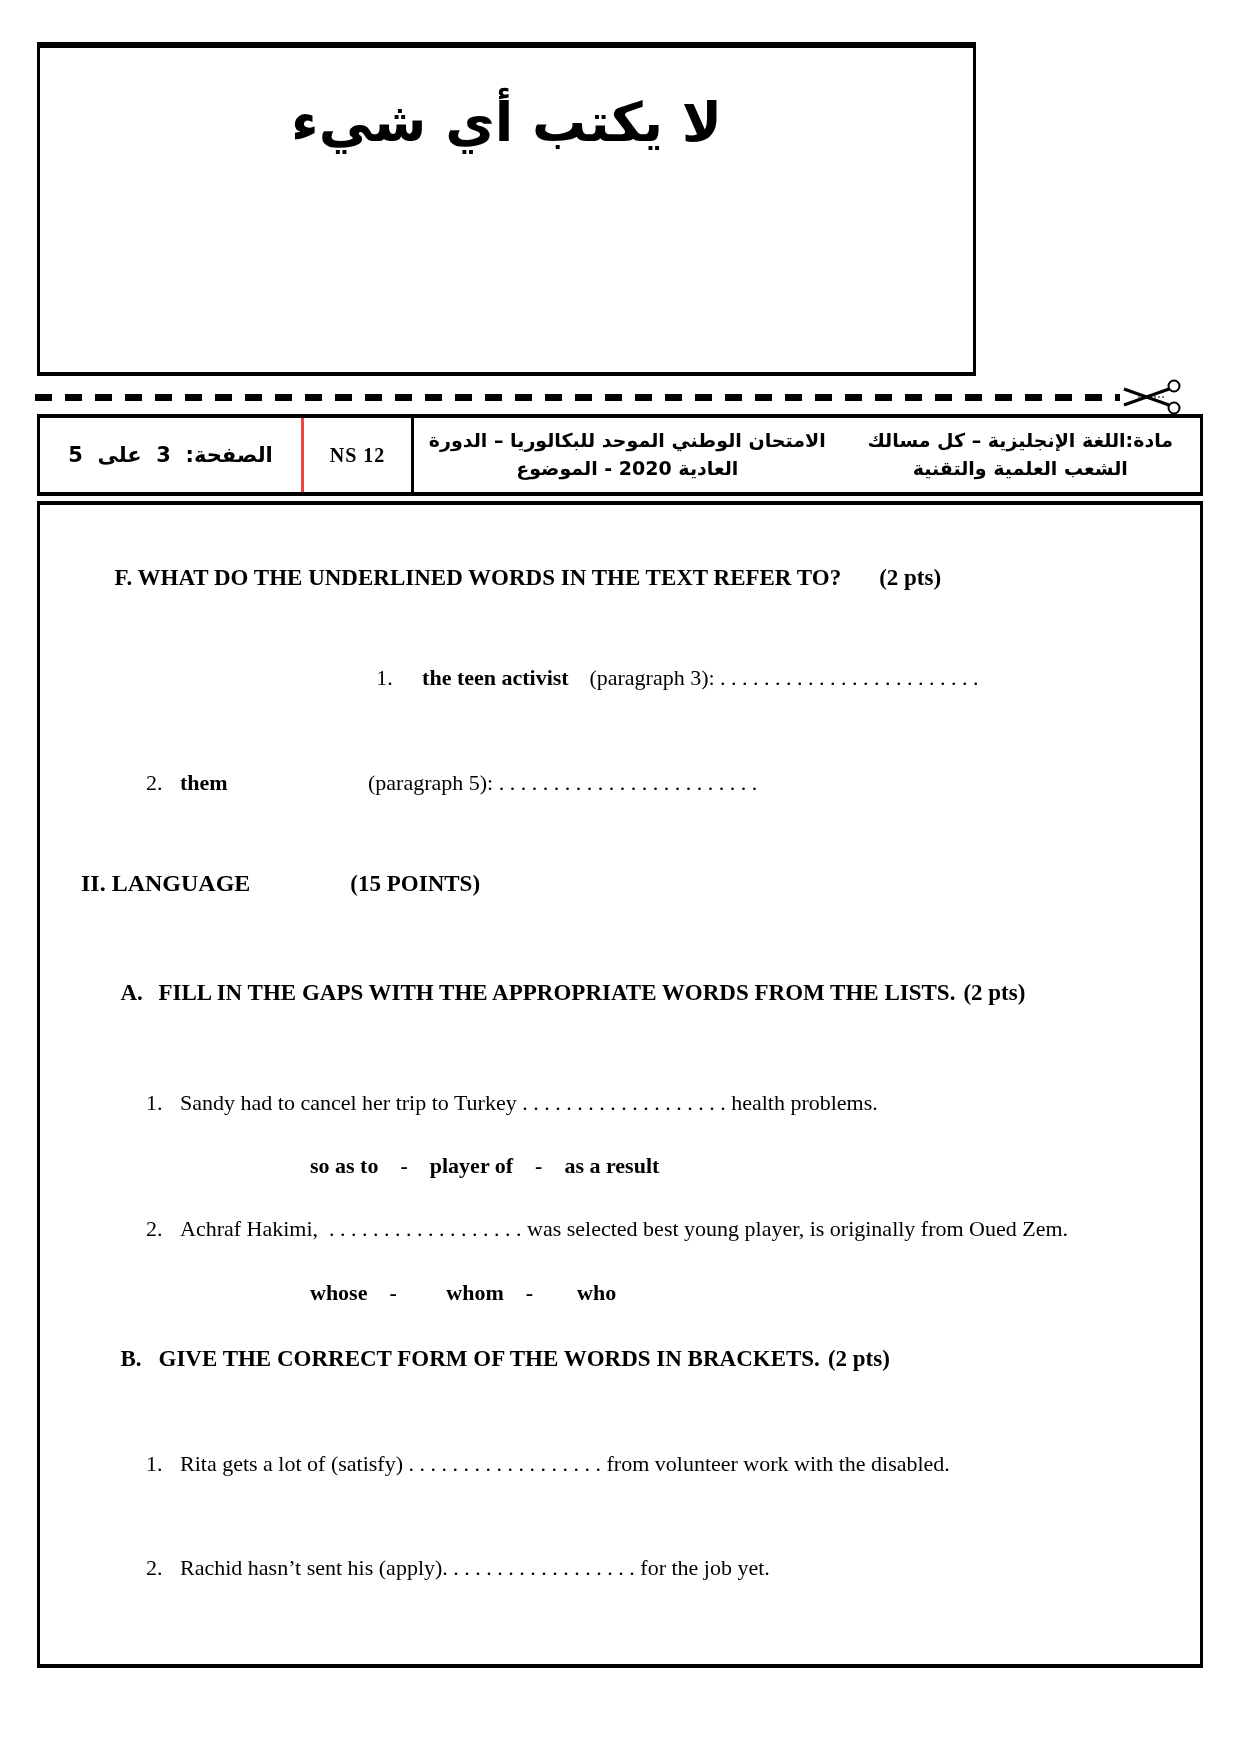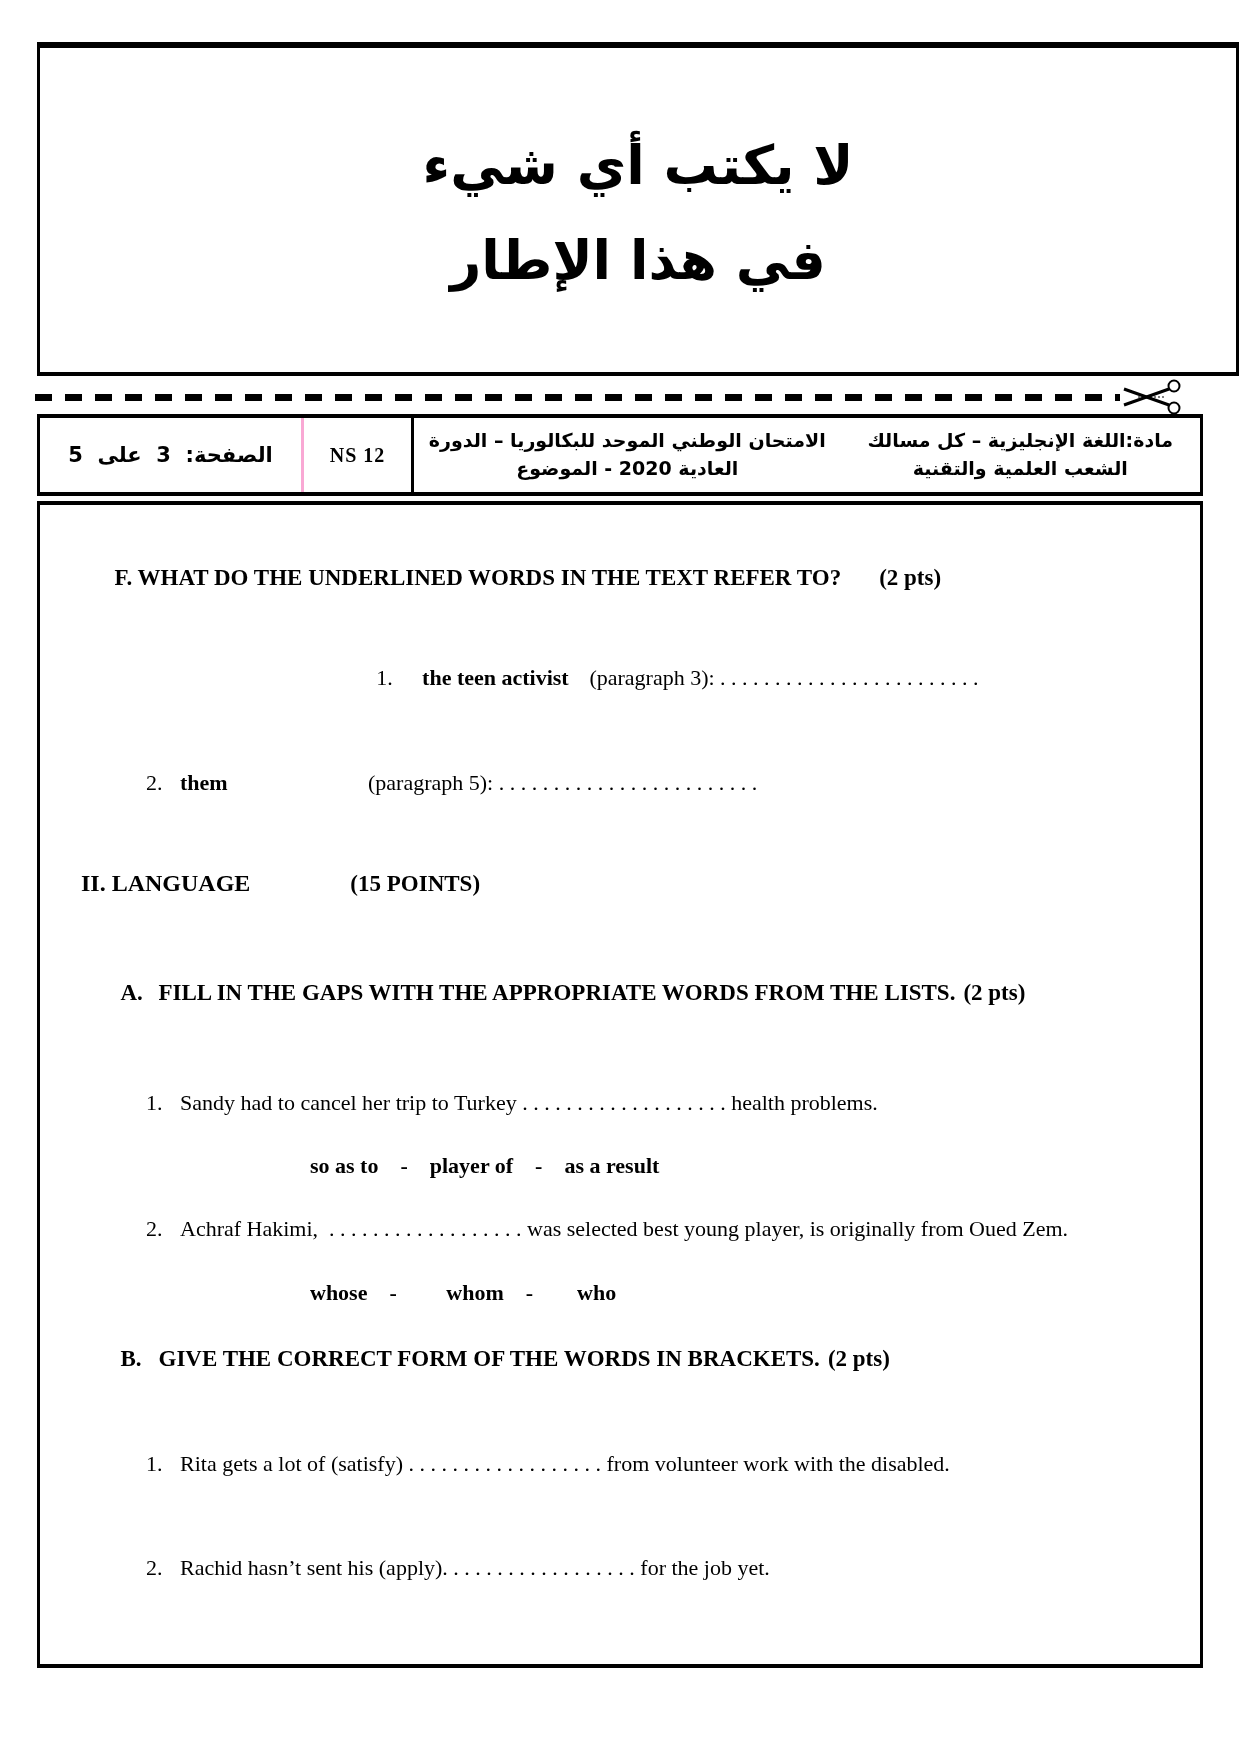--- a/index.html
+++ b/index.html
@@ -1,41 +1,41 @@
 <!DOCTYPE html>
 <html><head>
 <meta charset="utf-8">
 <style>
   html,body { margin:0; padding:0; background:#ffffff; }
   body { width:1240px; height:1754px; font-family:"Liberation Serif", serif; color:#000; }
   .page { position:relative; width:1240px; height:1754px; background:#fff; overflow:hidden; }
 
   
   .top-frame {
-    position:absolute; left:37px; top:42px; width:1202px; height:334px;
+    position:absolute; left:37px; top:42px; width:939px; height:334px;
     box-sizing:border-box; border:3px solid #000; border-top-width:6px; border-bottom-width:4px;
-    text-align:center; padding-top:71px;
+    text-align:center; padding-top:28px;
   }
   .arabic { font-family:"DejaVu Sans", sans-serif; direction:rtl; }
   .big-ar { font-size:54px; font-weight:bold; line-height:1.75; }
 
   
   .cut-band { position:absolute; left:30px; top:380px; width:1180px; height:34px; }
   .dashes { position:absolute; left:5px; top:14px; width:1085px; height:7px;
     background:repeating-linear-gradient(90deg,#000 0 17px,transparent 17px 30px); }
   .scissors { position:absolute; right:28px; top:-2px; }
 
   
   .header-table {
     position:absolute; left:37px; top:414px; width:1166px; height:82px;
     box-sizing:border-box; border:3px solid #000; border-top-width:4px; border-bottom-width:4px;
     display:flex;
   }
   .hcell { box-sizing:border-box; display:flex; align-items:center; justify-content:center; }
-  .hcell.left  { width:264px; border-right:3px solid #f9a8d4; font-weight:bold; font-size:21px;align-items:center; }
+  .hcell.left  { width:264px; border-right:3px solid #ef4444; font-weight:bold; font-size:21px;align-items:center; }
   .hcell.left .arabic { white-space:pre; }
   .hcell.mid   { width:110px; border-right:3px solid #000; font-weight:bold; font-size:20px; letter-spacing:1px; }
   .hcell.right { flex:1; flex-direction:row; font-weight:bold; font-size:19px; line-height:1.45; text-align:center; }
 
   
   .main-box {
     position:absolute; left:37px; top:501px; width:1166px; height:1167px;
     box-sizing:border-box; border:3px solid #000; border-top-width:4px; border-bottom-width:4px;
     padding-top:14px; font-size:22px; overflow:hidden;
   }
@@ -54,21 +54,20 @@
   .lang-title { font-size:24px; font-weight:bold; }
   .lang-pts { margin-left:100px; font-size:23px; font-weight:bold; }
 </style>
 </head>
 <body>
 
 <div class="page">
 
   <div class="top-frame">
     <div class="arabic big-ar">لا يكتب أي شيء</div>
-    <div class="arabic big-ar">في هذا الإطار</div>
   </div>
 
   <div class="cut-band">
     <div class="dashes"></div>
     <svg class="scissors" width="62" height="38" viewBox="0 0 62 38">
       <circle cx="54" cy="8" r="5.5" fill="none" stroke="#000" stroke-width="2"></circle>
       <circle cx="54" cy="30" r="5.5" fill="none" stroke="#000" stroke-width="2"></circle>
       <line x1="49" y1="11" x2="4" y2="27" stroke="#000" stroke-width="3"></line>
       <line x1="49" y1="27" x2="4" y2="11" stroke="#000" stroke-width="3"></line>
       <line x1="18" y1="19" x2="44" y2="19" stroke="#000" stroke-width="1" stroke-dasharray="2 2"></line>

